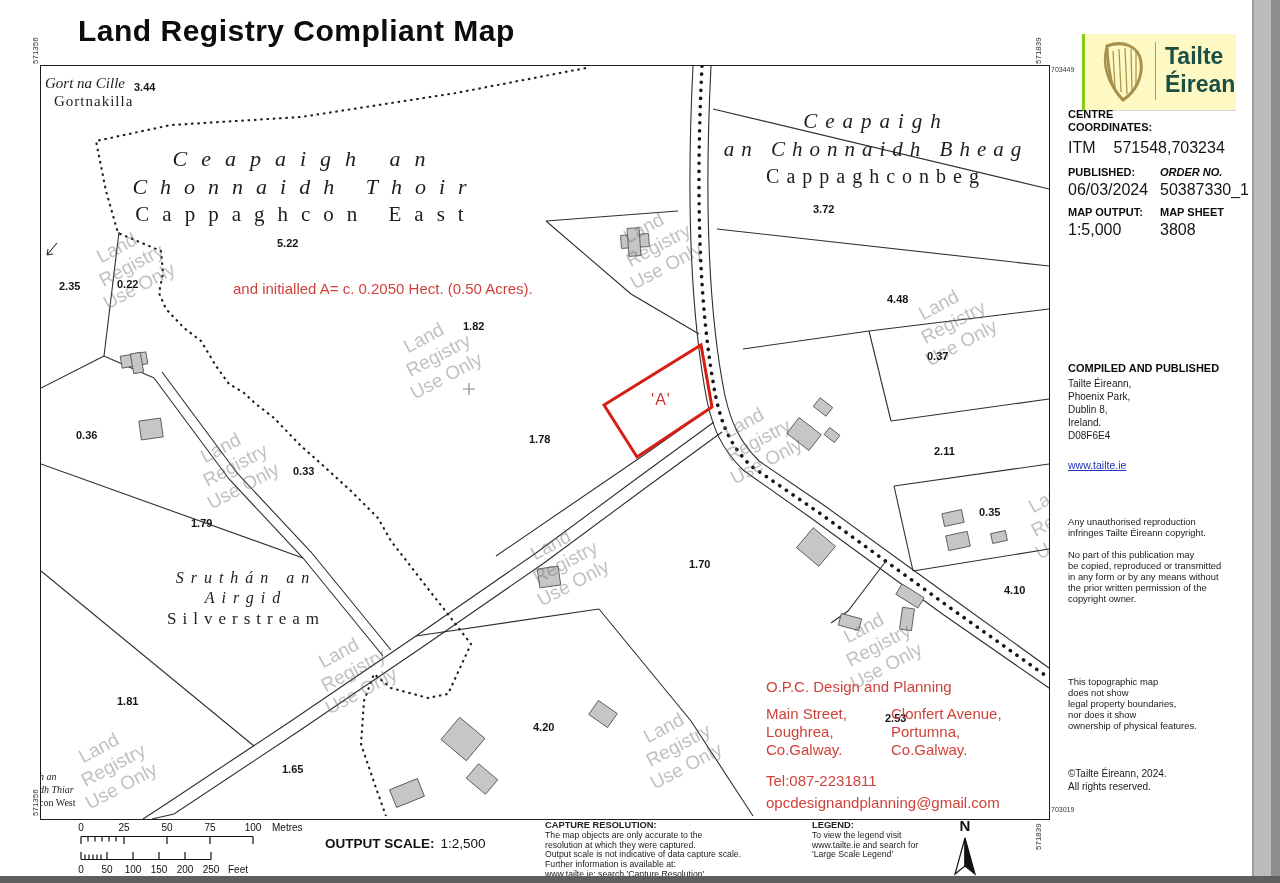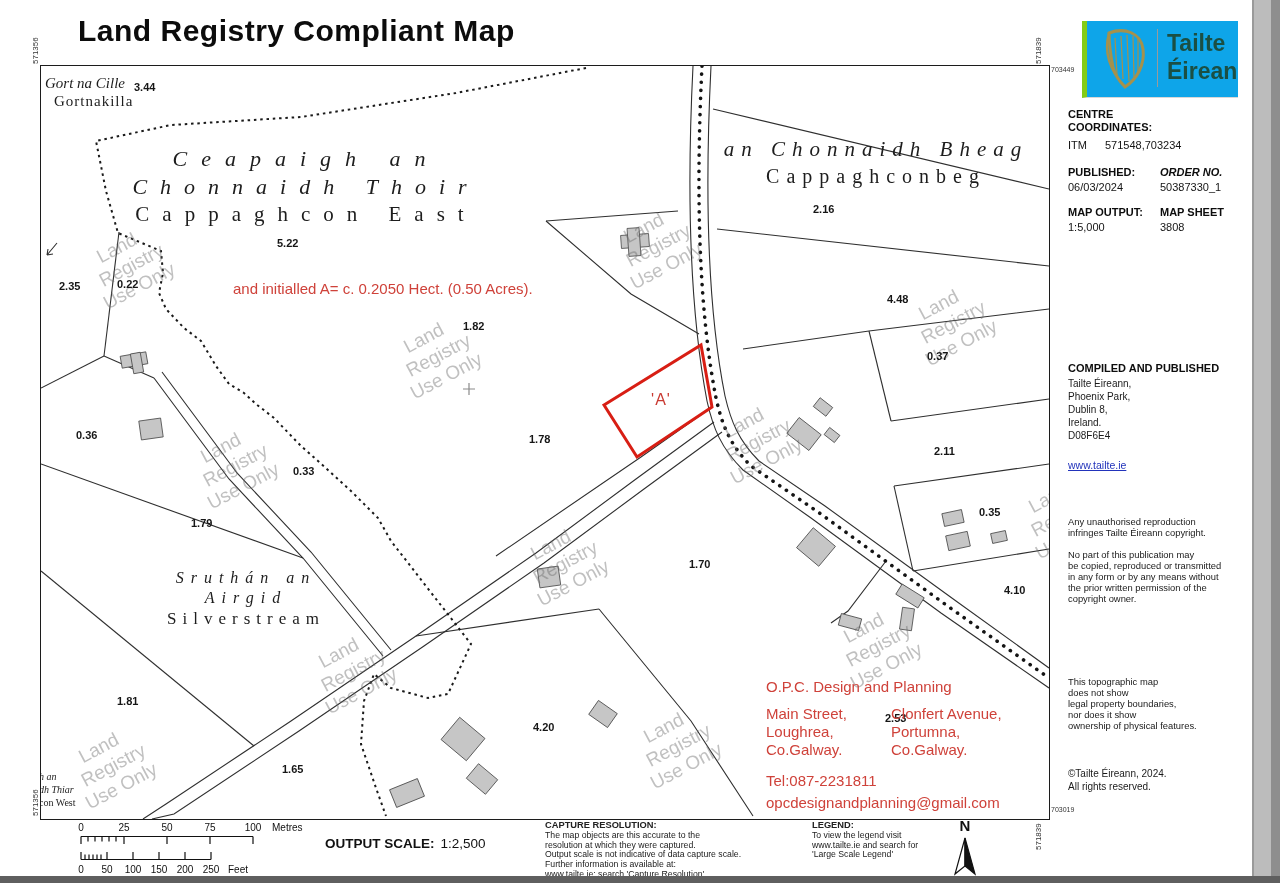--- a/index.html
+++ b/index.html
@@ -24,25 +24,25 @@
   .contact{font-size:15px;line-height:18px;white-space:nowrap;}
   .corner-v{position:absolute;font-size:8px;color:#333;transform:rotate(-90deg);transform-origin:0 0;white-space:nowrap;}
   .corner-h{position:absolute;font-size:7px;color:#333;white-space:nowrap;}
   
   .out-scale{left:325px;top:836px;font-size:13.5px;}
   .out-scale b{margin-right:6px;}
   .smallblk{font-size:8.7px;line-height:9.8px;color:#222;}
   .smallblk .h{font-weight:bold;font-size:9.3px;}
   
   .sb-h{font-weight:bold;font-size:11px;line-height:13px;color:#0d0d0d;white-space:nowrap;}
-  .sb-v{font-size:11px;color:#141414;white-space:nowrap;}
+  .sb-v{font-size:16px;color:#141414;white-space:nowrap;}
   .sb-p{font-size:9.4px;line-height:11px;color:#1a1a1a;white-space:nowrap;}
   .sb-a{font-size:10px;line-height:13px;color:#1a1a1a;white-space:nowrap;}
   .link{color:#2233bb;text-decoration:underline;font-size:10.5px;cursor:pointer;}
-  .logo-box{left:1082px;top:21px;width:151px;height:76px;border-left:5px solid #84cc16;border-bottom:1px solid #d8d8d8;background:#0ea5e9;}
+  .logo-box{left:1082px;top:34px;width:151px;height:76px;border-left:3px solid #84cc16;border-bottom:1px solid #d8d8d8;background:#fef9c3;}
   .logo-name{position:absolute;left:80px;top:8px;font-weight:bold;font-size:23px;line-height:28px;color:#1b4f43;}
   .north-n{left:948px;top:817px;width:34px;text-align:center;font-size:15px;font-weight:bold;}
   .strip-r1{left:1252px;top:0;width:2px;height:883px;background:#9a9a9a;}
   .strip-r2{left:1254px;top:0;width:26px;height:883px;background:#bcbcbc;}
   .strip-r3{left:1271px;top:0;width:9px;height:883px;background:#8e8e8e;}
   .strip-b{left:0;top:876px;width:1280px;height:7px;background:#5f5f5f;z-index:9;}
 </style>
 </head>
 <body>
 
@@ -185,37 +185,38 @@
         <div>Use Only</div>
       </div>
 
     <div class="abs tn-ir" style="left:4px;top:9px;font-size:15px;">Gort na Cille</div>
     <div class="abs tn-en" style="left:13px;top:27px;font-size:15px;letter-spacing:1px;">Gortnakilla</div>
 
     <div class="abs tn-ir ctr" style="left:25px;top:80px;width:480px;font-size:22px;letter-spacing:14px;">Ceapaigh an</div>
     <div class="abs tn-ir ctr" style="left:25px;top:108px;width:480px;font-size:22px;letter-spacing:13px;">Chonnaidh Thoir</div>
     <div class="abs tn-en ctr" style="left:25px;top:136px;width:480px;font-size:21px;letter-spacing:13px;">Cappaghcon East</div>
 
+    <div class="abs tn-ir ctr" style="left:640px;top:43px;width:390px;font-size:21px;letter-spacing:8px;">Ceapaigh</div>
     <div class="abs tn-ir ctr" style="left:640px;top:71px;width:390px;font-size:21px;letter-spacing:7px;">an Chonnaidh Bheag</div>
     <div class="abs tn-en ctr" style="left:640px;top:99px;width:390px;font-size:20px;letter-spacing:7px;">Cappaghconbeg</div>
 
     <div class="abs tn-ir ctr" style="left:45px;top:503px;width:320px;font-size:16px;letter-spacing:7px;">Sruthán an</div>
     <div class="abs tn-ir ctr" style="left:45px;top:523px;width:320px;font-size:16px;letter-spacing:7px;">Airgid</div>
     <div class="abs tn-en ctr" style="left:45px;top:543px;width:320px;font-size:17px;letter-spacing:6px;">Silverstream</div>
 
     <div class="abs tn-ir" style="left:-2px;top:705px;font-size:10px;">h an</div>
     <div class="abs tn-ir" style="left:-2px;top:718px;font-size:10px;">dh Thiar</div>
     <div class="abs tn-en" style="left:-2px;top:731px;font-size:10px;">con West</div>
 
     <div class="parcel-num" style="left:93px;top:15px;">3.44</div>
     <div class="parcel-num" style="left:236px;top:171px;">5.22</div>
     <div class="parcel-num" style="left:18px;top:214px;">2.35</div>
     <div class="parcel-num" style="left:76px;top:212px;">0.22</div>
     <div class="parcel-num" style="left:422px;top:254px;">1.82</div>
-    <div class="parcel-num" style="left:772px;top:137px;">2.16</div>
+    <div class="parcel-num" style="left:772px;top:137px;">3.72</div>
     <div class="parcel-num" style="left:846px;top:227px;">4.48</div>
     <div class="parcel-num" style="left:886px;top:284px;">0.37</div>
     <div class="parcel-num" style="left:35px;top:363px;">0.36</div>
     <div class="parcel-num" style="left:252px;top:399px;">0.33</div>
     <div class="parcel-num" style="left:150px;top:451px;">1.79</div>
     <div class="parcel-num" style="left:488px;top:367px;">1.78</div>
     <div class="parcel-num" style="left:893px;top:379px;">2.11</div>
     <div class="parcel-num" style="left:938px;top:440px;">0.35</div>
     <div class="parcel-num" style="left:963px;top:518px;">4.10</div>
     <div class="parcel-num" style="left:648px;top:492px;">1.70</div>
@@ -273,21 +274,21 @@
       <path d="M25,39.5 L25,34.5 M29,39.5 L29,34.5 M33,39.5 L33,34.5 M37,39.5 L37,34.5 M41,39.5 L41,34.5"></path>
     </g>
   </svg>
 
   <div class="abs out-scale">
     <b>OUTPUT SCALE:</b><span>1:2,500</span>
   </div>
 
   <div class="abs smallblk" style="left:545px;top:821px;">
     <div class="h">CAPTURE RESOLUTION:</div>
-    <div>The map objects are this accurate to the</div>
+    <div>The map objects are only accurate to the</div>
     <div>resolution at which they were captured.</div>
     <div>Output scale is not indicative of data capture scale.</div>
     <div>Further information is available at:</div>
     <div>www.tailte.ie: search 'Capture Resolution'</div>
   </div>
 
   <div class="abs smallblk" style="left:800px;top:821px;margin-left:12px;">
     <div class="h">LEGEND:</div>
     <div>To view the legend visit</div>
     <div>www.tailte.ie and search for</div>

